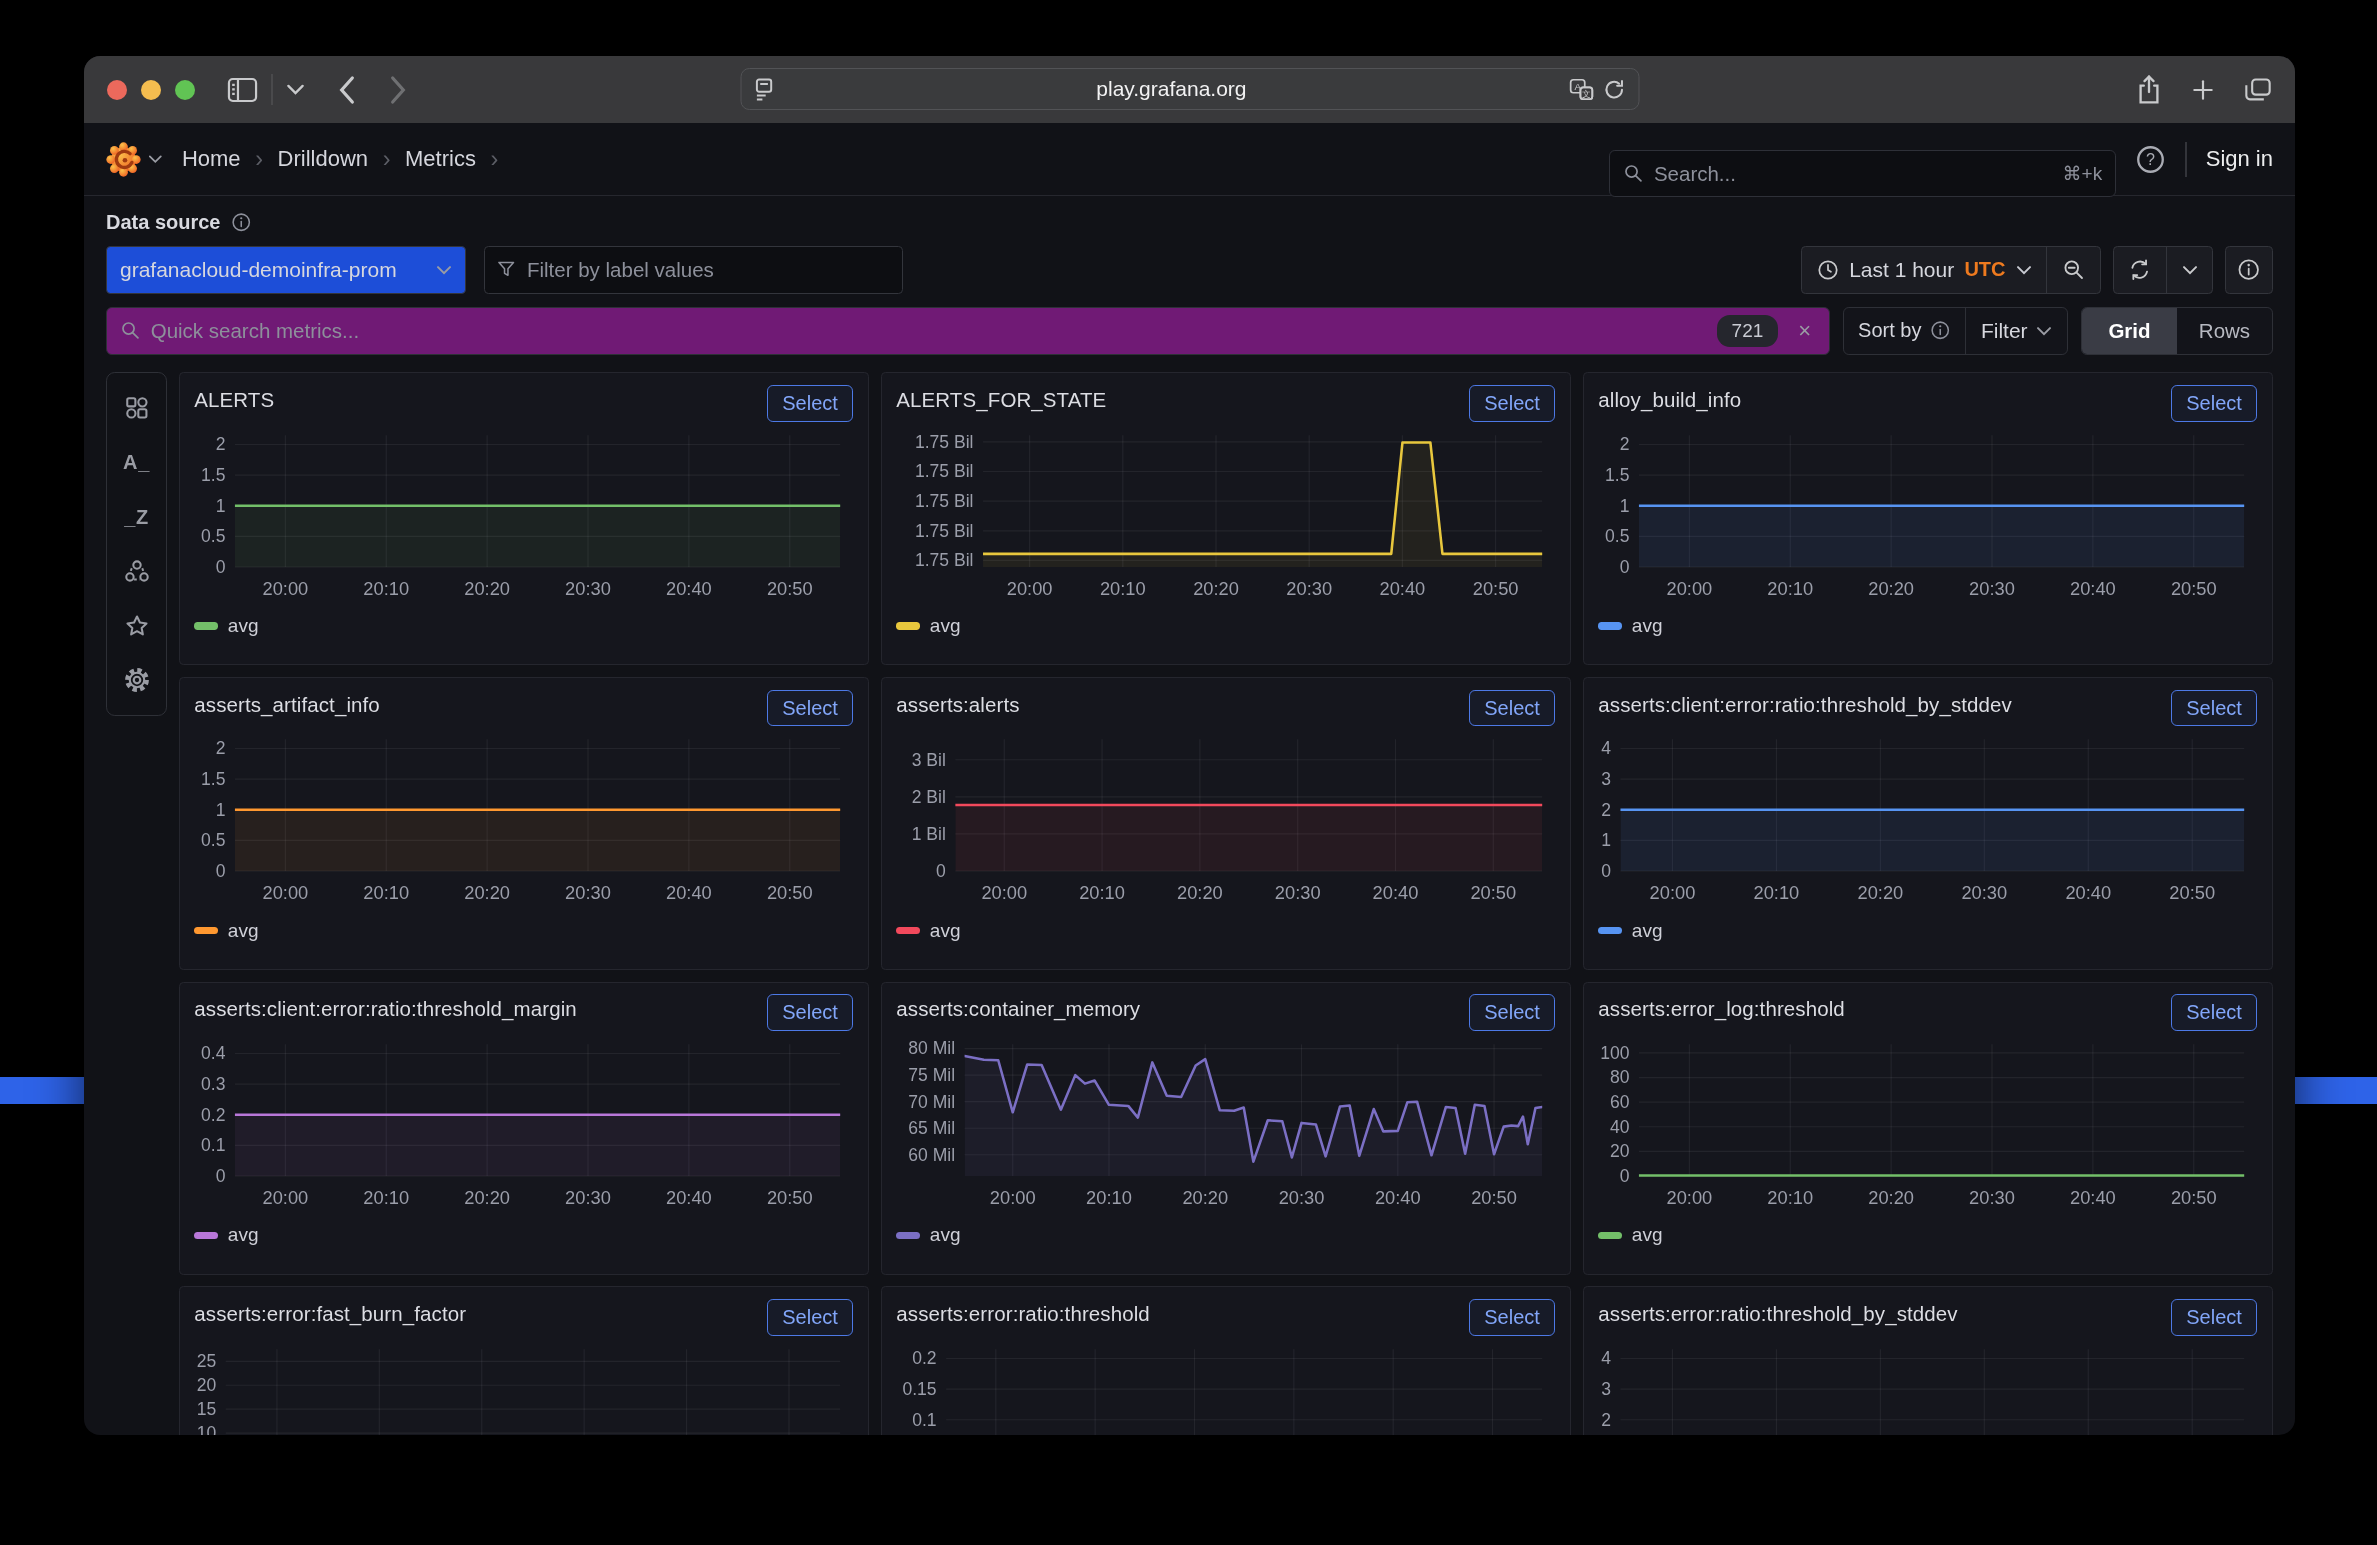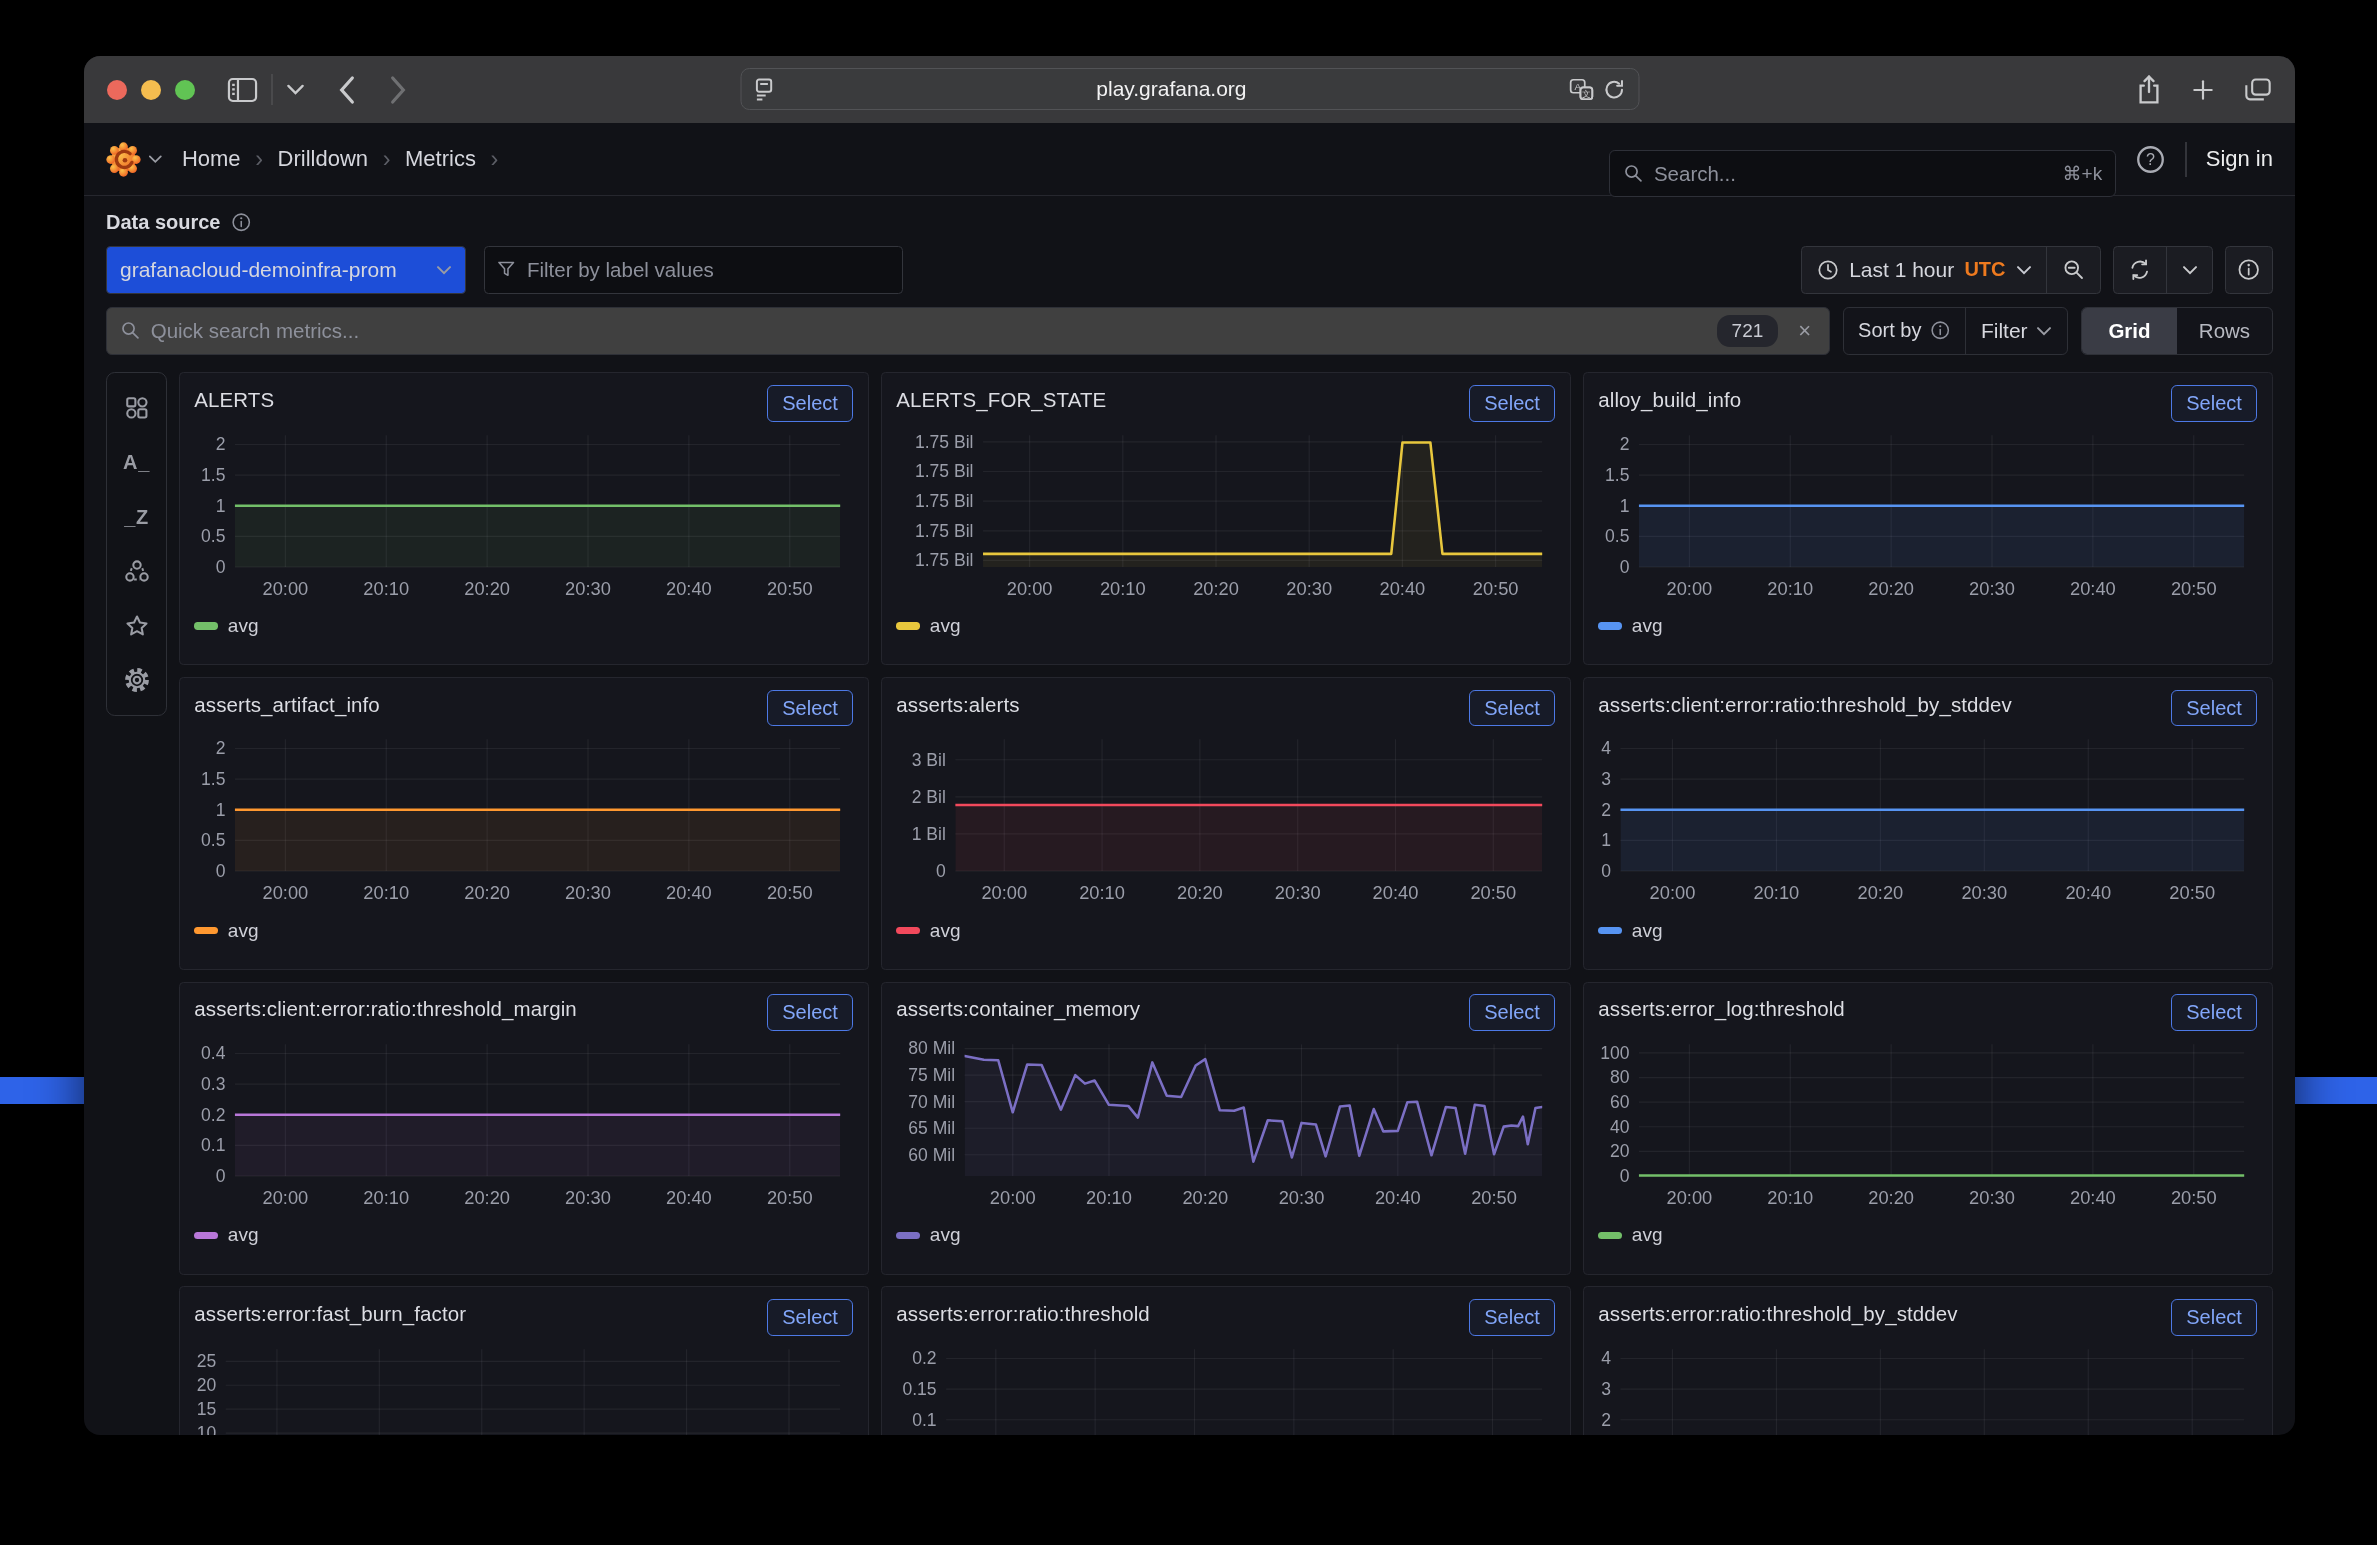--- a/index.html
+++ b/index.html
@@ -57,21 +57,21 @@
   .ctl-right { margin-left:auto; display:flex; align-items:center; gap:11.7px; }
   .btn-group { display:flex; align-items:stretch; height:48px; background:#1b1c22; border:1.5px solid #33353c; border-radius:4.4px; overflow:hidden; }
   .btn-seg { display:flex; align-items:center; gap:10.2px; padding:0 14.6px; color:#d6d7de; font-size:21px;
     background:none; border:none; font-family:inherit; }
   .btn-seg + .btn-seg { border-left:1.5px solid #33353c; }
   .utc { color:#ee7a1f; font-size:20px; font-weight:700; }
   .sq-btn { width:48px; height:48px; background:#1b1c22; border:1.5px solid #33353c; border-radius:4.4px;
     display:flex; align-items:center; justify-content:center; color:#c7c9d1; }
 
   .search-row { margin-top:13px; display:flex; align-items:center; gap:13px; }
-  .qsearch { position:relative; flex:1; height:48px; background:#404040; border:1.5px solid #2e3037; border-radius:5.9px;
+  .qsearch { position:relative; flex:1; height:48px; background:#701a75; border:1.5px solid #2e3037; border-radius:5.9px;
     display:flex; align-items:center; padding:0 13px; gap:10.2px; color:#8d909b; }
   .qsearch input { flex:1; background:none; border:none; outline:none; color:#d6d7de; font-size:20.5px; font-family:inherit; }
   .qsearch input::placeholder { color:#8d909b; }
   .count-pill { background:#25262d; color:#c9cbd3; font-size:19px; border-radius:13px; padding:5.1px 14.6px; }
   .clear-x { color:#9a9ca4; font-size:22px; margin:0 4.4px 0 10.2px; background:none; border:none; }
   .sort-group { display:flex; align-items:stretch; height:48px; background:#13141a; border:1.5px solid #2e3037; border-radius:5.9px; overflow:hidden; }
   .sort-seg { display:flex; align-items:center; gap:8.8px; padding:0 14.6px; color:#d6d7de; font-size:20px; background:none; border:none; font-family:inherit; }
   .sort-seg + .sort-seg { border-left:1.5px solid #2e3037; font-size:21px; }
   .seg-toggle { display:flex; height:48px; border:1.5px solid #2e3037; border-radius:5.9px; overflow:hidden; background:#13141a; }
   .seg-opt { width:95px; display:flex; align-items:center; justify-content:center; font-size:20.5px;

